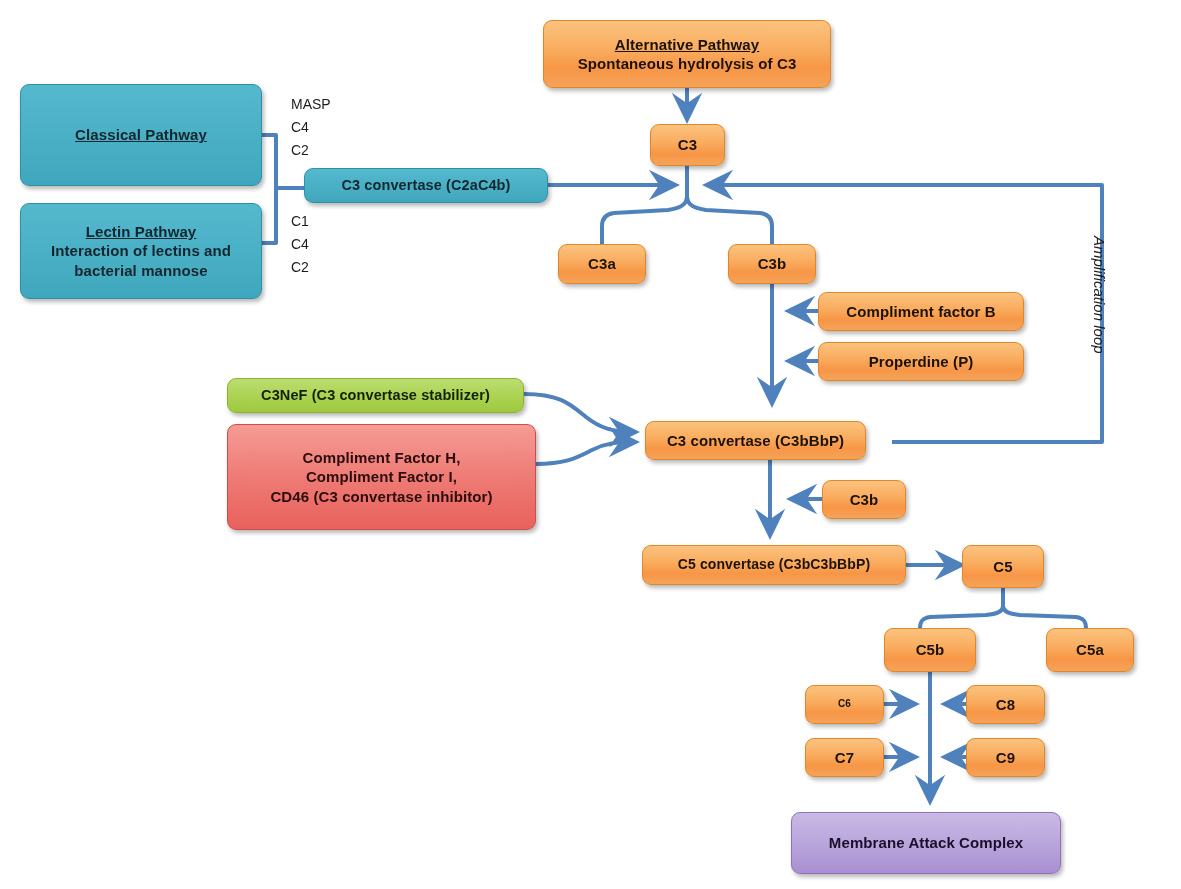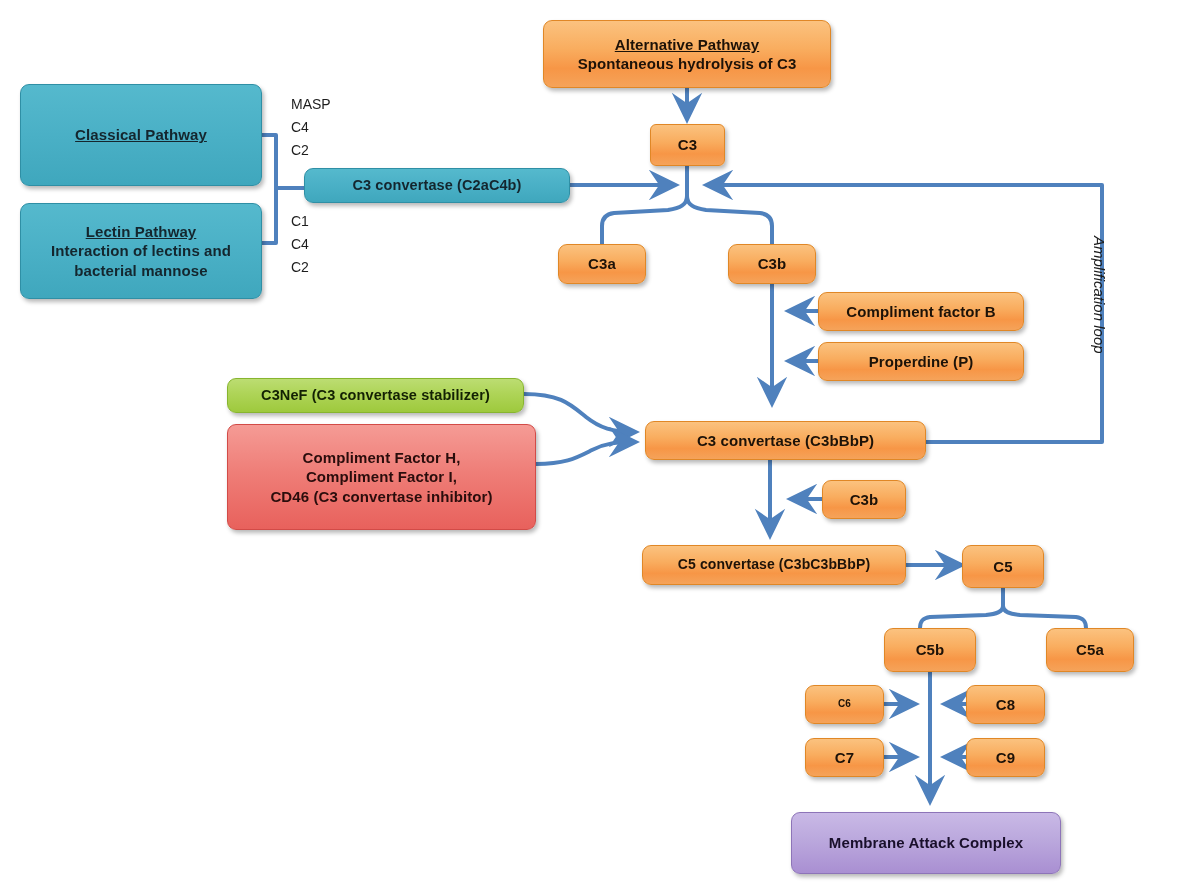--- a/index.html
+++ b/index.html
@@ -176,50 +176,50 @@
   </div>
 
   <div class="sidelabel" style="left:291px;top:96px;">MASP</div>
   <div class="sidelabel" style="left:291px;top:119px;">C4</div>
   <div class="sidelabel" style="left:291px;top:142px;">C2</div>
 
   <div class="sidelabel" style="left:291px;top:213px;">C1</div>
   <div class="sidelabel" style="left:291px;top:236px;">C4</div>
   <div class="sidelabel" style="left:291px;top:259px;">C2</div>
 
-  <div class="node teal" style="left:304px;top:168px;width:266px;height:35px;font-size:14.5px;">C3 convertase (C2aC4b)</div>
+  <div class="node teal" style="left:304px;top:168px;width:244px;height:35px;font-size:14.5px;">C3 convertase (C2aC4b)</div>
 
   <div class="node orange" style="left:543px;top:20px;width:288px;height:68px;font-size:15px;">
     <div class="inner">
       <u>Alternative Pathway</u>
       <div>Spontaneous hydrolysis of C3</div>
     </div>
   </div>
 
-  <div class="node orange" style="left:650px;top:124px;width:75px;height:42px;font-size:15px;border-radius:6px;">C3</div>
+  <div class="node orange" style="left:650px;top:124px;width:75px;height:42px;font-size:15px;">C3</div>
 
   <div class="node orange" style="left:558px;top:244px;width:88px;height:40px;font-size:15px;">C3a</div>
 
   <div class="node orange" style="left:728px;top:244px;width:88px;height:40px;font-size:15px;">C3b</div>
 
   <div class="node orange" style="left:818px;top:342px;width:206px;height:39px;font-size:15px;">Properdine (P)</div>
 
   <div class="node orange" style="left:818px;top:292px;width:206px;height:39px;font-size:15px;">Compliment factor B</div>
 
   <div class="node green" style="left:227px;top:378px;width:297px;height:35px;font-size:14.5px;">C3NeF (C3 convertase stabilizer)</div>
 
   <div class="node red" style="left:227px;top:424px;width:309px;height:106px;font-size:15px;">
     <div class="inner">
       <div>Compliment Factor H,</div>
       <div>Compliment Factor I,</div>
       <div>CD46 (C3 convertase inhibitor)</div>
     </div>
   </div>
 
-  <div class="node orange" style="left:645px;top:421px;width:281px;height:39px;font-size:15px;">C3 convertase (C3bBbP)</div>
+  <div class="node orange" style="left:645px;top:421px;width:221px;height:39px;font-size:15px;">C3 convertase (C3bBbP)</div>
 
   <div class="node orange" style="left:822px;top:480px;width:84px;height:39px;font-size:15px;">C3b</div>
 
   <div class="node orange" style="left:642px;top:545px;width:264px;height:40px;font-size:14px;">C5 convertase (C3bC3bBbP)</div>
 
   <div class="node orange" style="left:962px;top:545px;width:82px;height:43px;font-size:15px;">C5</div>
 
   <div class="node orange" style="left:884px;top:628px;width:92px;height:44px;font-size:15px;">C5b</div>
 
   <div class="node orange" style="left:1046px;top:628px;width:88px;height:44px;font-size:15px;">C5a</div>

